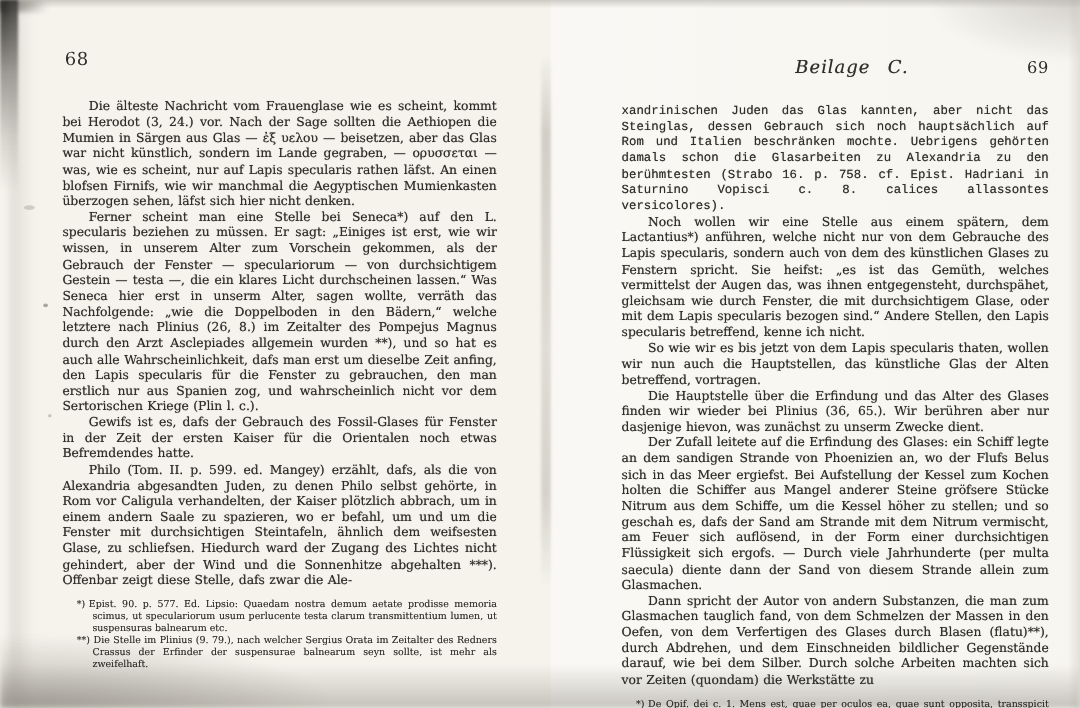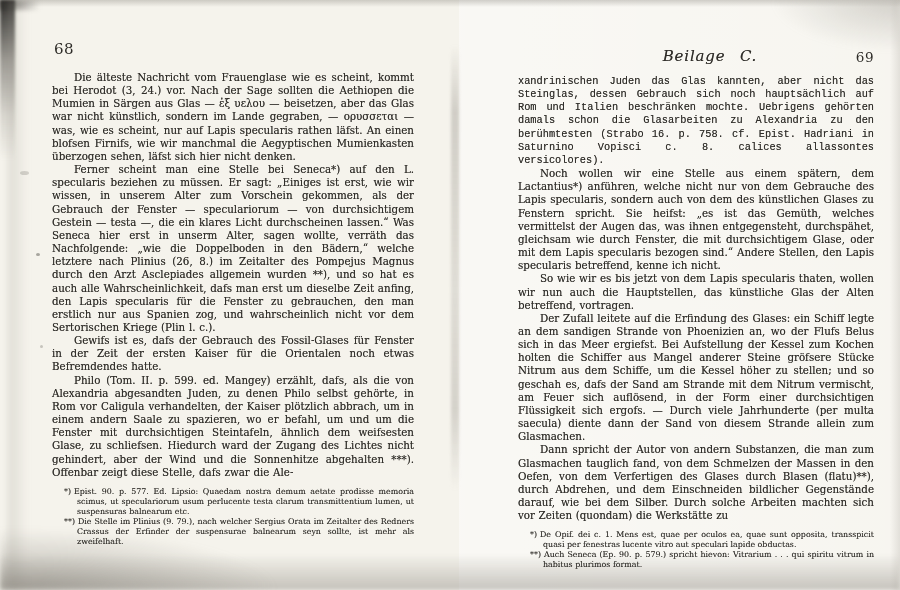--- a/index.html
+++ b/index.html
@@ -32,21 +32,21 @@
     background:linear-gradient(to bottom,rgba(150,146,138,0),rgba(150,146,138,.38) 15%,rgba(162,158,150,.26) 55%,rgba(150,146,138,.34) 82%,rgba(150,146,138,0));}
   .speck{position:absolute;border-radius:50%;background:rgba(90,87,80,.5);filter:blur(.6px);}
   .speck.s1{left:36px;top:253px;width:4px;height:3px;}
   .speck.s2{left:20px;top:171px;width:9px;height:4px;opacity:.45;}
   .speck.s3{left:40px;top:345px;width:3px;height:3px;opacity:.6;}
 
   
   .page{position:absolute;}
   .page-left{left:52px;top:36px;width:362px;}
   .page-right{left:518px;top:40px;width:356px;}
-  .masthead{position:relative;height:30px;margin-bottom:5px;}
+  .masthead{position:relative;height:30px;margin-bottom:17px;}
   .folio{font-size:15px;letter-spacing:.5px;}
   .folio-left{position:absolute;left:2px;top:4px;}
   .folio-right{position:absolute;right:0px;top:9px;font-size:13.5px;}
   .running-head{position:absolute;left:0;right:0;text-align:center;font-style:italic;
     font-size:15.5px;letter-spacing:.8px;top:2px;text-shadow:0 0 .6px rgba(47,45,41,.6);}
   .running-head-right{top:7px;transform:translateX(14px);word-spacing:9px;font-size:15px;}
 
   .bodytext p{margin:0;font-size:10.3px;line-height:13.15px;text-align:justify;
     text-indent:22px;text-shadow:0 0 .6px rgba(47,45,41,.62);word-spacing:.4px;}
   .bodytext p.noindent{text-indent:0;font-family:Liberation Mono, monospace;}
@@ -94,20 +94,21 @@
 
   <div class="page page-right">
     <div class="masthead">
       <span class="running-head running-head-right">Beilage C.</span>
       <span class="folio folio-right">69</span>
     </div>
     <div class="bodytext">
       <p class="noindent">xandrinischen Juden das Glas kannten, aber nicht das Steinglas, dessen Gebrauch sich noch hauptsächlich auf Rom und Italien beschränken mochte. Uebrigens gehörten damals schon die Glasarbeiten zu Alexandria zu den berühmtesten (Strabo 16. p. 758. cf. Epist. Hadriani in Saturnino Vopisci c. 8. calices allassontes versicolores).</p>
       <p>Noch wollen wir eine Stelle aus einem spätern, dem Lactantius*) anführen, welche nicht nur von dem Gebrauche des Lapis specularis, sondern auch von dem des künstlichen Glases zu Fenstern spricht.  Sie heifst: „es ist das Gemüth, welches vermittelst der Augen das, was ihnen entgegensteht, durchspähet, gleichsam wie durch Fenster, die mit durchsichtigem Glase, oder mit dem Lapis specularis bezogen sind.“  Andere Stellen, den Lapis specularis betreffend, kenne ich nicht.</p>
       <p>So wie wir es bis jetzt von dem Lapis specularis thaten, wollen wir nun auch die Hauptstellen, das künstliche Glas der Alten betreffend, vortragen.</p>
+      <p>Die Hauptstelle über die Erfindung und das Alter des Glases finden wir wieder bei Plinius (36, 65.).  Wir berühren aber nur dasjenige hievon, was zunächst zu unserm Zwecke dient.</p>
       <p>Der Zufall leitete auf die Erfindung des Glases: ein Schiff legte an dem sandigen Strande von Phoenizien an, wo der Flufs Belus sich in das Meer ergiefst.  Bei Aufstellung der Kessel zum Kochen holten die Schiffer aus Mangel anderer Steine gröfsere Stücke Nitrum aus dem Schiffe, um die Kessel höher zu stellen; und so geschah es, dafs der Sand am Strande mit dem Nitrum vermischt, am Feuer sich auflösend, in der Form einer durchsichtigen Flüssigkeit sich ergofs. — Durch viele Jahrhunderte (per multa saecula) diente dann der Sand von diesem Strande allein zum Glasmachen.</p>
       <p>Dann spricht der Autor von andern Substanzen, die man zum Glasmachen tauglich fand, von dem Schmelzen der Massen in den Oefen, von dem Verfertigen des Glases durch Blasen (flatu)**), durch Abdrehen, und dem Einschneiden bildlicher Gegenstände darauf, wie bei dem Silber.  Durch solche Arbeiten machten sich vor Zeiten (quondam) die Werkstätte zu</p>
     </div>
     <div class="footnotes">
       <p class="fn"><span class="marker">*)</span><span>De Opif. dei c. 1. Mens est, quae per oculos ea, quae sunt opposita, transspicit quasi per fenestras lucente vitro aut speculari lapide obductas.</span></p>
       <p class="fn"><span class="marker">**)</span><span>Auch Seneca (Ep. 90. p. 579.) spricht hievon: Vitrarium . . . qui spiritu vitrum in habitus plurimos format.</span></p>
     </div>
   </div>
 
 </div>

